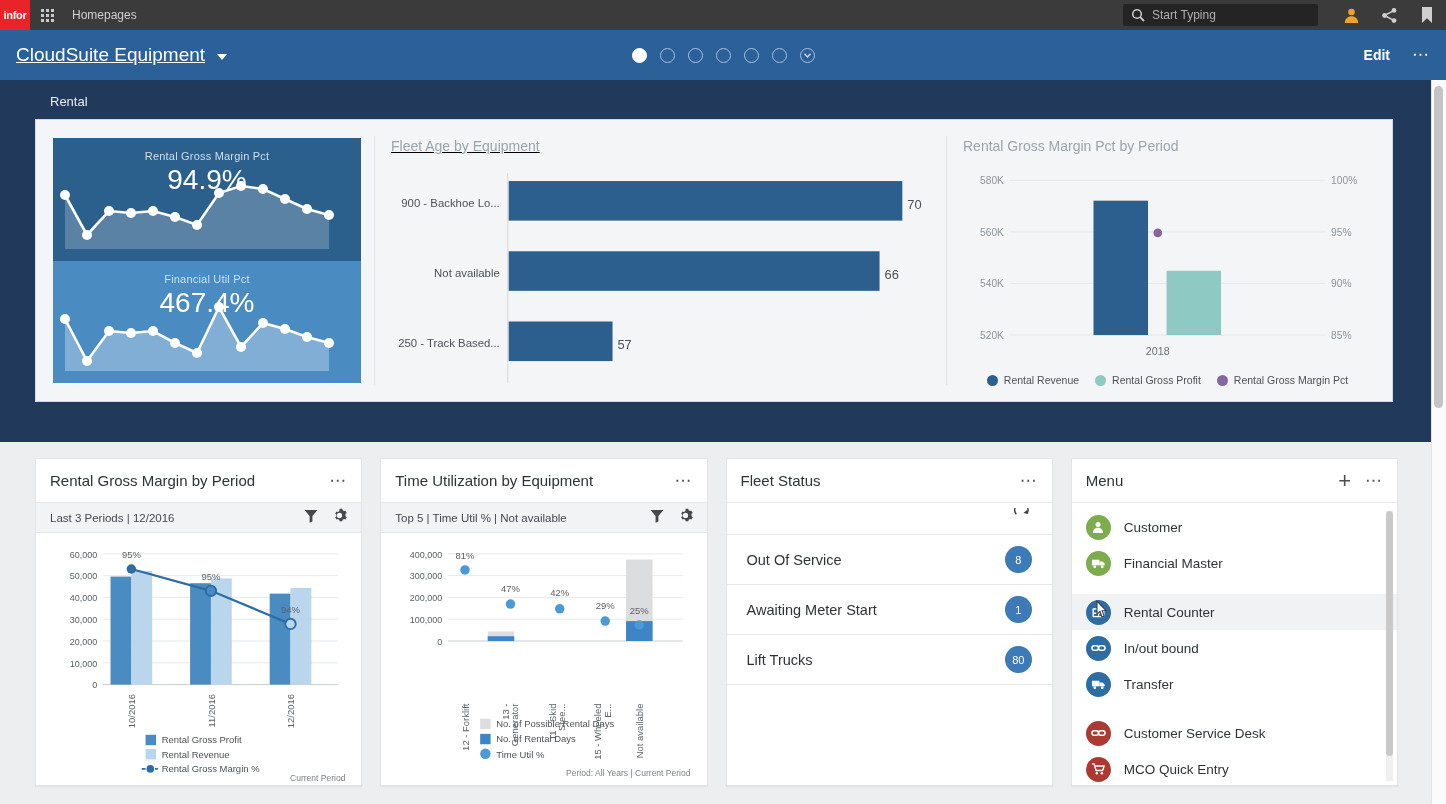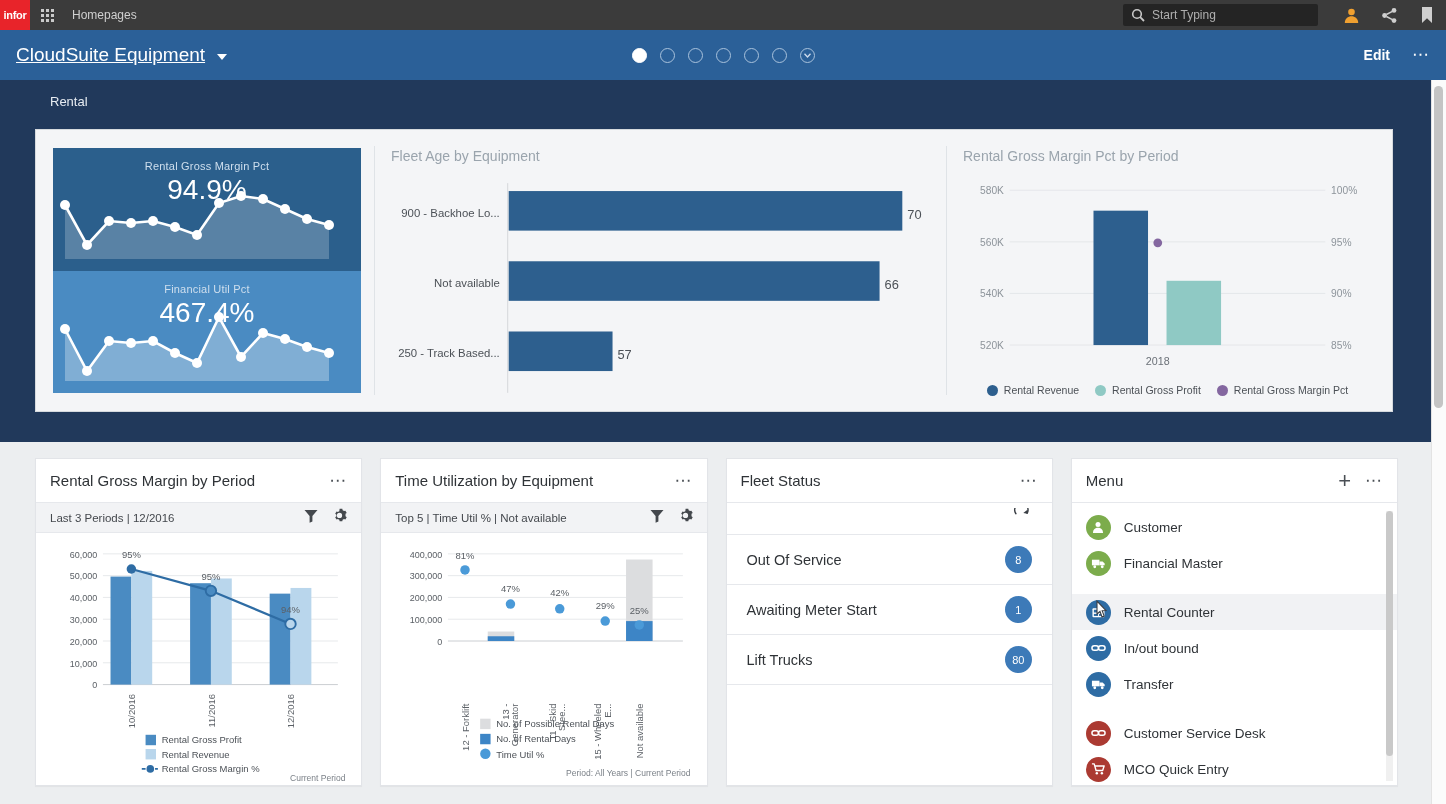--- a/index.html
+++ b/index.html
@@ -59,21 +59,21 @@
   .dot.active { background: #ffffff; border-color: #ffffff; }
   .dot.menu { display: flex; align-items: center; justify-content: center; }
   .appbar-right { margin-left: auto; display: flex; align-items: center; gap: 22px; z-index: 2; }
   .edit-btn { color: #fff; font-size: 14px; font-weight: bold; }
   .ellipsis-w { color: #fff; font-size: 17px; letter-spacing: 1px; line-height: 10px; }
 
   
   .hero {
     background: #21395b; height: 362px; padding: 14px 0 0 0; position: relative;
   }
-  .hero-label { color: #e7ecf2; font-size: 13px; margin-left: 50px; margin-bottom: 20px; }
+  .hero-label { color: #e7ecf2; font-size: 13px; margin-left: 50px; margin-bottom: 10px; }
   .hero-inner {
     margin: 0 53px 0 35px; background: #f4f5f7; border: 1px solid #d6dade;
     height: 283px; display: flex; padding: 4px;
   }
   .kpi-col { width: 334px; padding: 14px 13px; display: flex; flex-direction: column; }
   .kpi-tile { flex: 1; position: relative; overflow: hidden; }
   .kpi-tile.dark { background: #2b5f8c; }
   .kpi-tile.light { background: #4a8bc2; }
   .kpi-title {
     text-align: center; color: #cfdfee; font-size: 11px; padding-top: 12px; letter-spacing: 0.2px;
@@ -289,21 +289,21 @@
               <circle cx="232" cy="34" r="5"></circle>
               <circle cx="254" cy="42" r="5"></circle>
             <circle cx="276" cy="48" r="5"></circle>
           </g>
         </svg>
       </div>
     </div>
 
     <div class="panel-sep"></div>
 
-    <div class="chart-col" style="flex:0 0 571px;">
+    <div class="chart-col" style="flex:0 0 571px;text-decoration:underline;">
       <div class="chart-col-title">Fleet Age by Equipment</div>
       <svg width="100%" height="236" viewBox="0 0 545 236">
         <line x1="118" y1="14" x2="118" y2="226" stroke="#d4d7da" stroke-width="1"></line>
 
         <rect x="119" y="22" width="398" height="40" fill="#2d5f8e"></rect>
         <text x="522" y="50" font-size="13" fill="#4c5157" font-family="Liberation Sans, sans-serif">70</text>
         <text x="110" y="48" font-size="11.5" fill="#4c5157" text-anchor="end" font-family="Liberation Sans, sans-serif">900 - Backhoe Lo...</text>
 
         <rect x="119" y="93" width="375" height="40" fill="#2d5f8e"></rect>
         <text x="499" y="121" font-size="13" fill="#4c5157" font-family="Liberation Sans, sans-serif">66</text>

